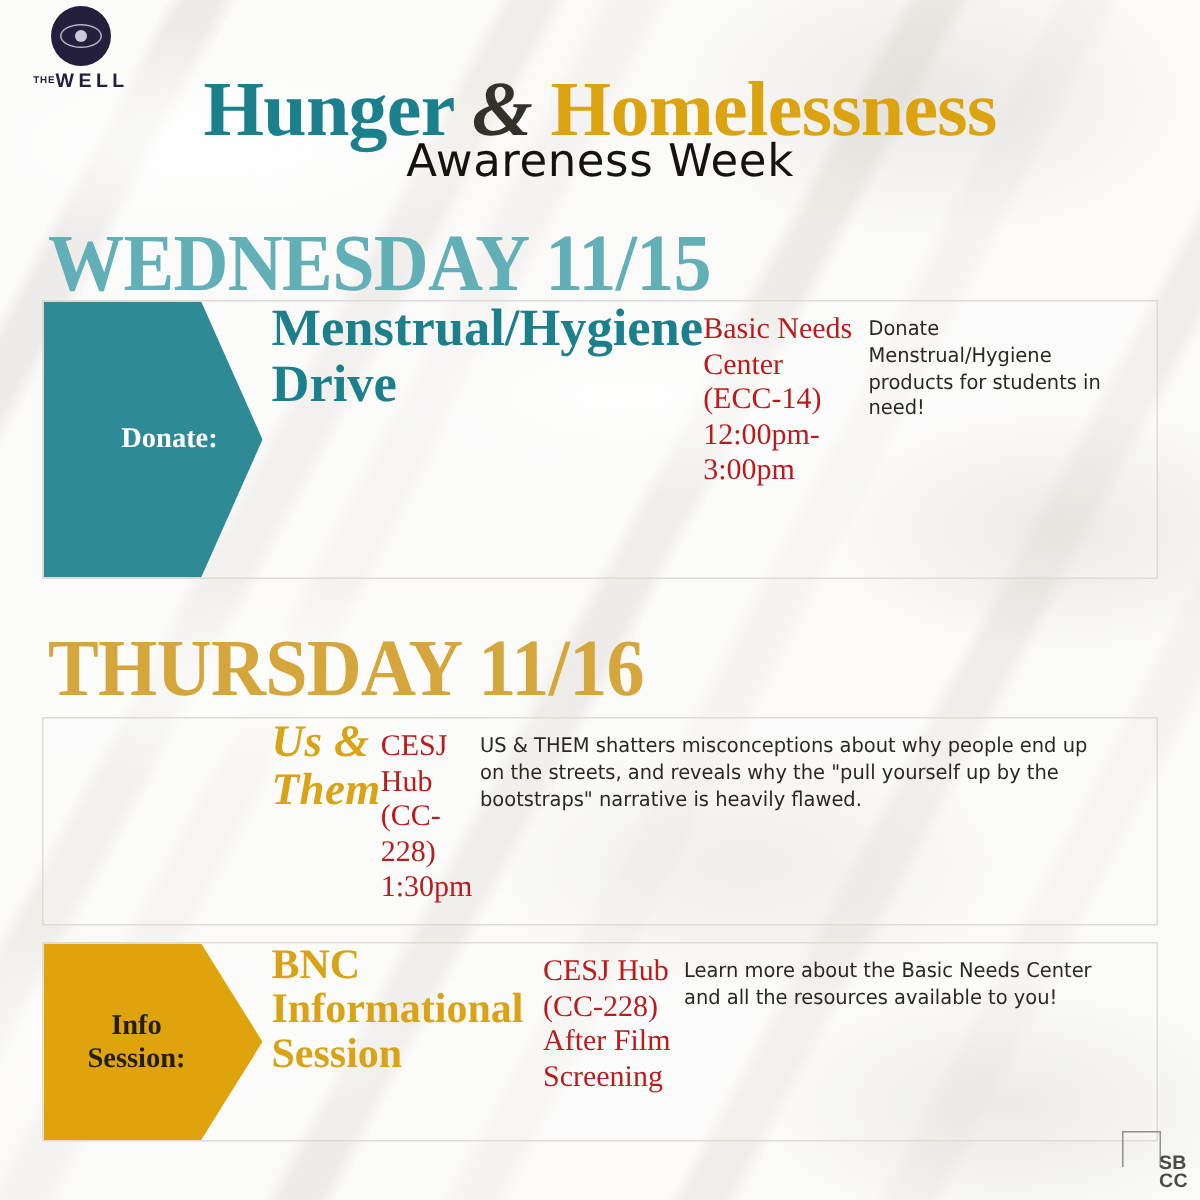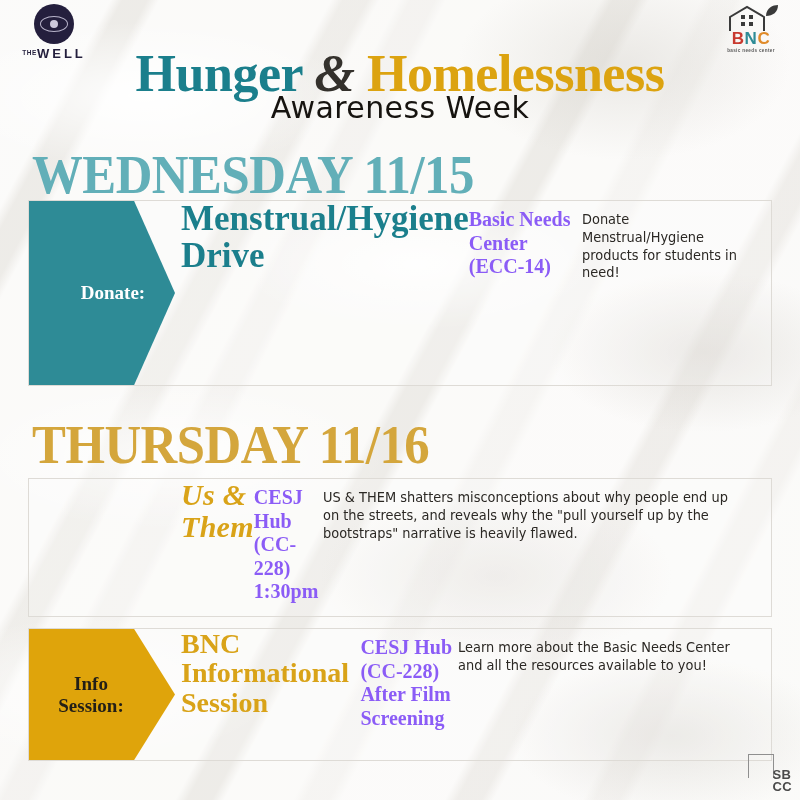--- a/index.html
+++ b/index.html
@@ -155,23 +155,23 @@
     font-family:"Liberation Serif", serif;
     font-weight:700;
     line-height:1.05;
   }
   #wed-title{ font-size:35px; color:#1b7f8c; }
   #film-title{ font-size:30px; color:#d9a318; font-style:italic; letter-spacing:.3px; }
   #info-title{ font-size:28px; color:#d9a318; }
 
   .ev-meta{
     font-family:"Liberation Serif", serif;
-    font-weight:700;
+    font-weight:400;
     font-size:20px;
-    color:#8b5cf6;
+    color:#b91c1c;
     line-height:1.18;
     margin-top:7px;
   }
   .ev-desc{
     font-family:"DejaVu Sans", sans-serif;
     font-size:13.5px;
     color:#2b2824;
     line-height:1.32;
     margin-top:10px;
     transform:scaleX(.96);
@@ -202,50 +202,37 @@
 
 <div id="poster">
 
   <div id="paper-texture"></div>
 
   <div class="well-logo">
     <div class="well-mark"></div>
     <div class="well-word"><span class="tiny">THE</span><span>WELL</span></div>
   </div>
 
-  <div class="bnc-logo">
-    <div class="bnc-house">
-      <svg width="62" height="28" viewBox="0 0 62 28">
-        <path d="M10 27 L10 13 L27 3 L44 13 L44 27" fill="none" stroke="#3a3a3a" stroke-width="2"></path>
-        <rect x="21" y="11" width="4" height="4" fill="#3a3a3a"></rect>
-        <rect x="29" y="11" width="4" height="4" fill="#3a3a3a"></rect>
-        <rect x="21" y="18" width="4" height="4" fill="#3a3a3a"></rect>
-        <rect x="29" y="18" width="4" height="4" fill="#3a3a3a"></rect>
-        <path d="M46 12 C46 4, 53 1, 58 1 C58 8, 53 12, 46 12 Z" fill="#3a3a3a"></path>
-      </svg>
-    </div>
-    <div class="bnc-word"><span class="b">B</span><span class="n">N</span><span class="c">C</span></div>
-    <div class="bnc-sub">basic needs center</div>
-  </div>
 
   <div class="title-block">
     <div class="title-main"><span class="hunger">Hunger</span> <span class="amp">&amp;</span> <span class="homeless">Homelessness</span></div>
     <div class="title-sub">Awareness Week</div>
   </div>
 
   <div class="day-heading day-wed">WEDNESDAY 11/15</div>
 
   <div class="card" id="card-wednesday">
     <div class="tag tag-teal">
       <span>Donate:</span>
     </div>
     <div class="card-body">
       <div class="ev-title" id="wed-title">Menstrual/Hygiene Drive</div>
       <div class="ev-meta">
         <div>Basic Needs Center (ECC-14)</div>
+        <div>12:00pm-3:00pm</div>
       </div>
       <div class="ev-desc">Donate Menstrual/Hygiene products for students in need!</div>
     </div>
   </div>
 
   <div class="day-heading day-thu">THURSDAY 11/16</div>
 
   <div class="card" id="card-film">
     <div class="card-body">
       <div class="ev-title" id="film-title">Us &amp; Them</div>

